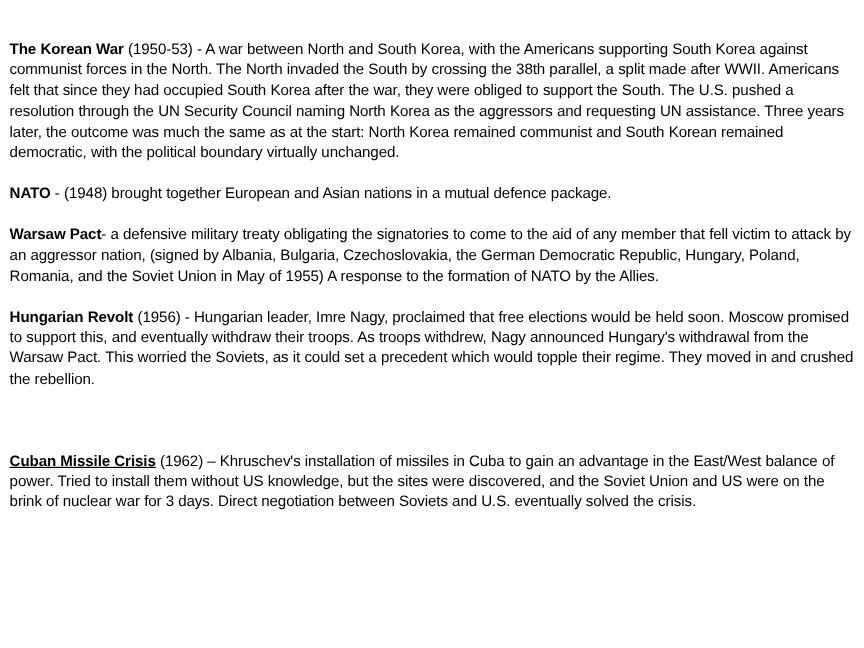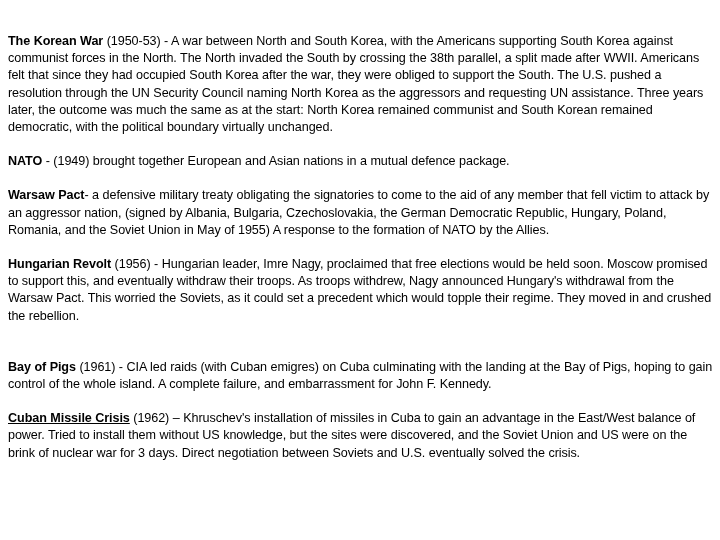--- a/index.html
+++ b/index.html
@@ -43,31 +43,30 @@
 </style>
 </head>
 <body>
 
 <div class="page">
 
   <p class="para"><span class="term">The Korean War</span><span> (1950-53) - A war between North and South Korea, with the Americans supporting South Korea against communist forces in the North.  The North invaded the South by crossing the 38th parallel, a split made after WWII.  Americans felt that since they had occupied South Korea after the war, they were obliged to support the South.  The U.S. pushed a resolution through the UN Security Council naming North Korea as the aggressors and requesting UN assistance.  Three years later, the outcome was much the same as at the start:  North Korea remained communist and South Korean remained democratic, with the political boundary virtually unchanged.</span></p>
 
   <div class="gap-1"></div>
 
-  <p class="para"><span class="term">NATO</span><span> - (1949) brought together European and Asian nations in a mutual defence package.</span></p>
+  <p class="para"><span class="term">NATO</span><span> - (1948) brought together European and Asian nations in a mutual defence package.</span></p>
 
   <div class="gap-1"></div>
 
   <p class="para"><span class="term">Warsaw Pact</span><span>- a defensive military treaty obligating the signatories to come to the aid of any member that fell victim to attack by an aggressor nation, (signed by Albania, Bulgaria, Czechoslovakia, the German Democratic Republic, Hungary, Poland, Romania, and the Soviet Union in May of 1955) A response to the formation of NATO by the Allies.</span></p>
 
   <div class="gap-1"></div>
 
   <p class="para"><span class="term">Hungarian Revolt</span><span> (1956) - Hungarian leader, Imre Nagy, proclaimed that free elections would be held soon.  Moscow promised to support this, and eventually withdraw their troops.  As troops withdrew, Nagy announced Hungary's withdrawal from the Warsaw Pact.  This worried the Soviets, as it could set a precedent which would topple their regime.  They moved in and crushed the rebellion.</span></p>
 
   <div class="gap-2"></div>
 
-  <p class="para"><span class="term">Bay of Pigs</span><span> (1961) - CIA led raids (with Cuban emigres) on Cuba culminating with the landing at the Bay of Pigs, hoping to gain control of the whole island.  A complete failure, and embarrassment for John F. Kennedy.</span></p>
 
   <div class="gap-1"></div>
 
   <p class="para"><span class="term-underline">Cuban Missile Crisis</span><span> (1962) – Khruschev's installation of missiles in Cuba to gain an advantage in the East/West balance of power.  Tried to install them without US knowledge, but the sites were discovered, and the Soviet Union and US were on the brink of nuclear war for 3 days. Direct negotiation between Soviets and U.S. eventually solved the crisis.</span></p>
 
 </div>
 
 </body></html>

